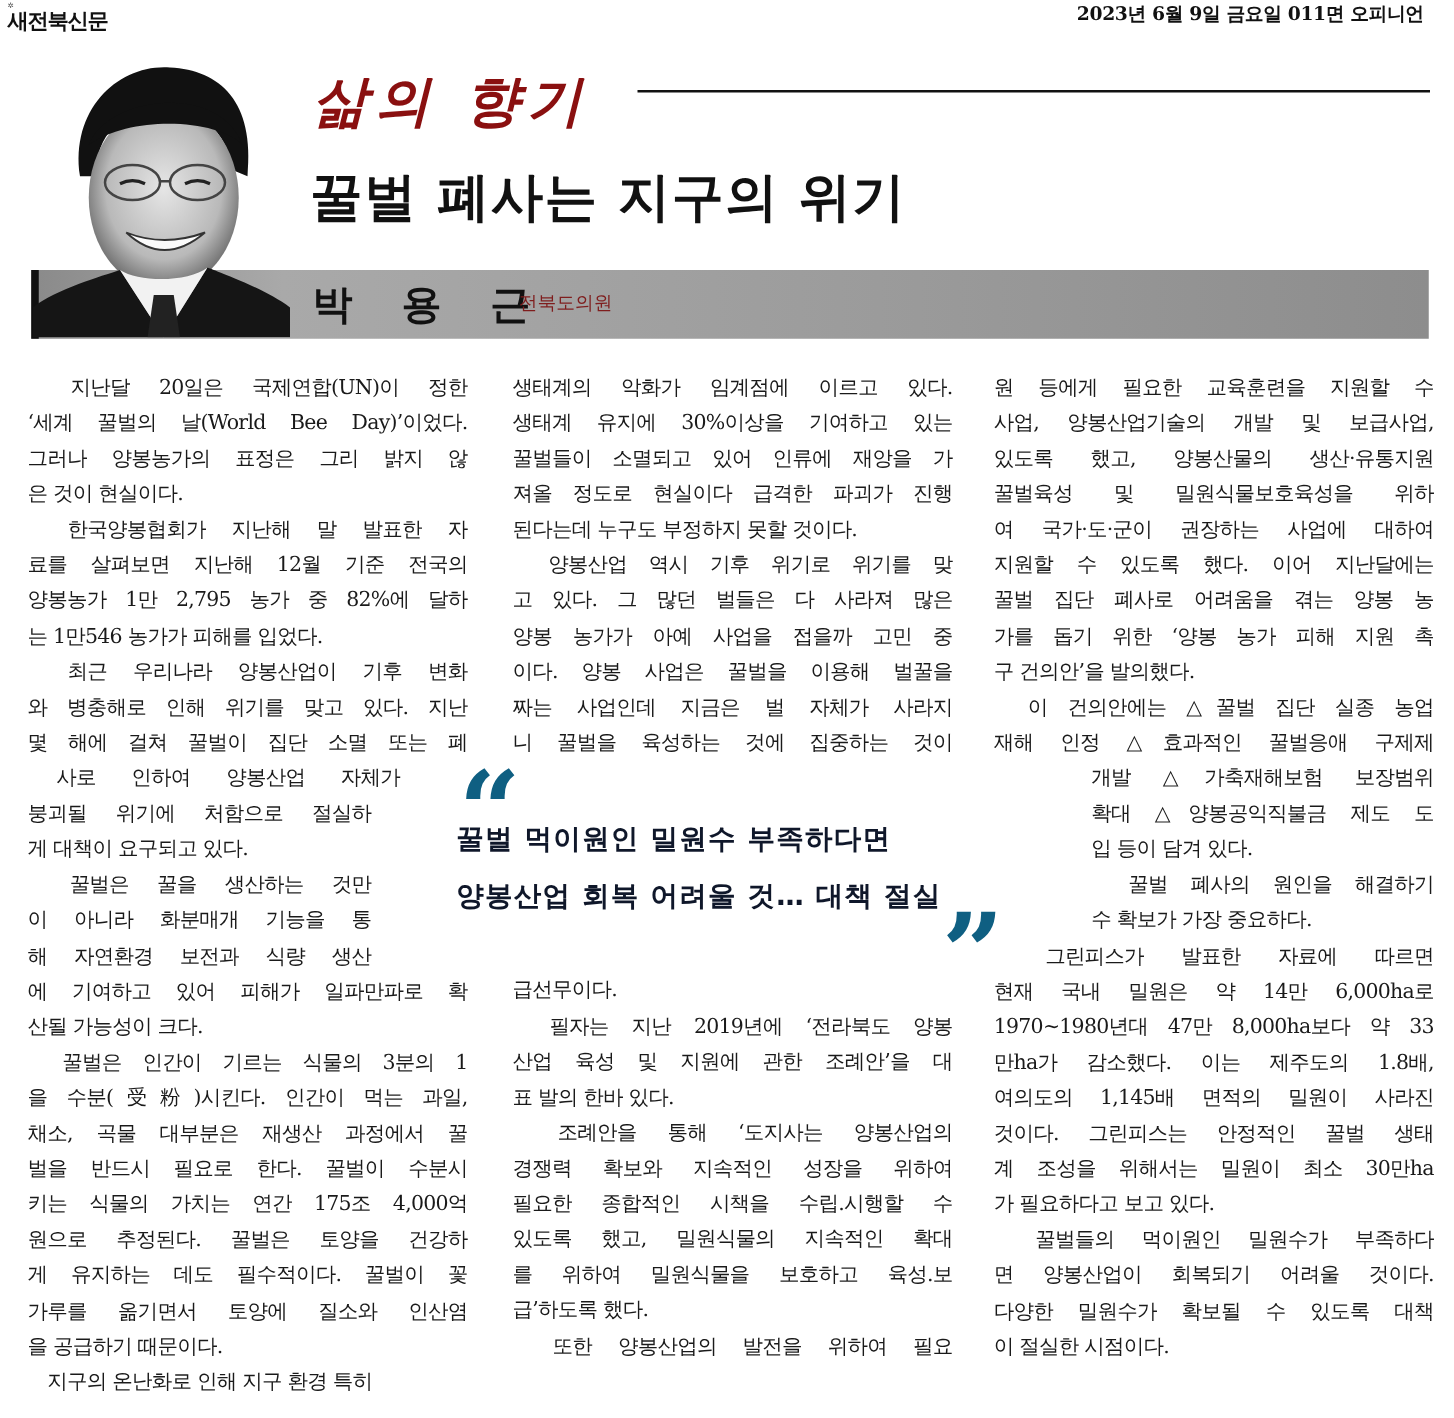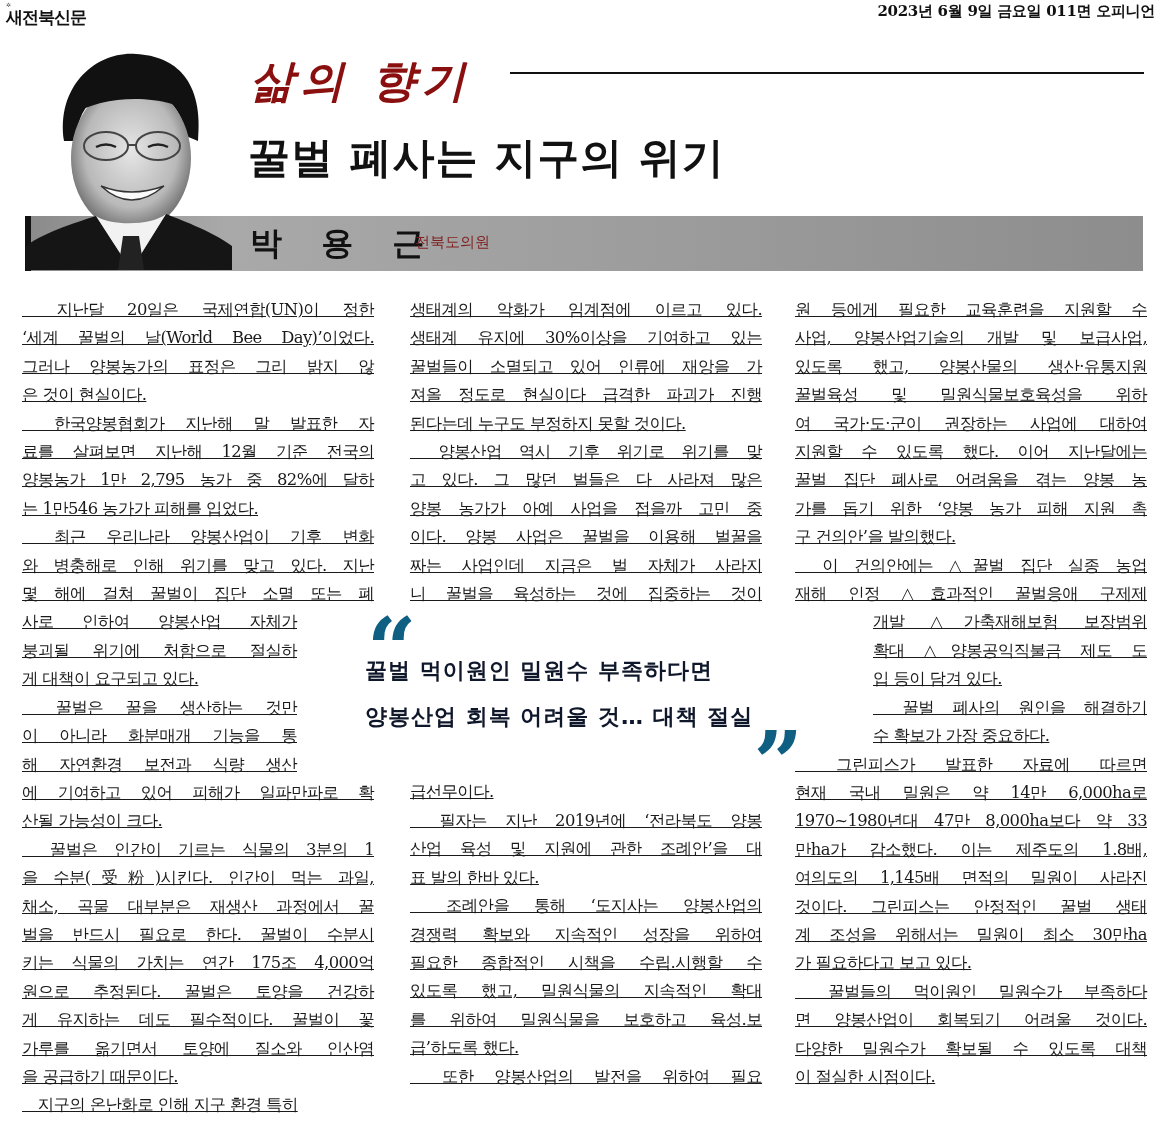--- a/index.html
+++ b/index.html
@@ -2,37 +2,37 @@
 <html><head>
 <meta charset="utf-8">
 <style>
   html, body { margin: 0; padding: 0; background: #ffffff; }
   body { width: 1163px; height: 1134px; position: relative; overflow: hidden;
          font-family: "DejaVu Serif", "Liberation Serif", serif; color: #1a1a1a; }
   .masthead { position: absolute; left: 6px; top: 2px; }
   .logo-mark { font-size: 6px; color: #555; font-family: "DejaVu Sans", sans-serif; line-height: 6px; }
   .logo { font-family: "DejaVu Sans", sans-serif; font-weight: bold; font-size: 17px;
           letter-spacing: -1px; color: #111; line-height: 18px; }
-  .dateline { position: absolute; right: 8px; top: 2px; font-family: "DejaVu Serif", serif;
+  .dateline { position: absolute; right: 24px; top: 2px; font-family: "DejaVu Serif", serif;
               font-weight: bold; font-size: 15px; letter-spacing: -0.3px; color: #111; }
   .photo { position: absolute; left: 26px; top: 46px; width: 206px; height: 224px; overflow: hidden; }
   .band { position: absolute; left: 25px; top: 216px; width: 1118px; height: 55px;
           background: linear-gradient(90deg, #8a8a8a 0%, #a9a9a9 18%, #9d9d9d 55%, #8d8d8d 100%); }
   .band-left { position: absolute; left: 0; top: 0; width: 6px; height: 55px; background: #111; }
   .section-title { position: absolute; left: 250px; top: 52px; font-family: "DejaVu Serif", serif;
                    font-size: 44px; font-weight: bold; font-style: italic; color: #8a1010;
                    letter-spacing: 6px; }
   .title-rule { position: absolute; left: 510px; top: 72px; width: 634px; height: 2px; background: #111; }
   .headline { position: absolute; left: 248px; top: 130px; font-family: "DejaVu Sans", sans-serif;
               font-size: 42px; font-weight: bold; color: #111; letter-spacing: 1px; }
   .author { position: absolute; left: 250px; top: 222px; font-family: "DejaVu Sans", sans-serif;
             font-size: 32px; font-weight: bold; color: #111; letter-spacing: 14px; }
   .author-role { position: absolute; left: 415px; top: 233px; font-family: "DejaVu Sans", sans-serif;
                  font-size: 15px; color: #7f1d1d; }
-  .col { position: absolute; font-size: 16.4px; line-height: 28.4px; color: #1a1a1a; letter-spacing: -0.6px; text-decoration: underline; }
+  .col { position: absolute; font-size: 16.4px; line-height: 28.4px; color: #1a1a1a; letter-spacing: -0.6px; }
   .col .line { display: block; white-space: nowrap; text-align-last: justify; text-align: justify; }
   .col .line.last { text-align-last: left; }
   .c1 { left: 22px; top: 296px; width: 352px; }
   .c2 { left: 410px; top: 296px; width: 352px; }
   .c3 { left: 795px; top: 296px; width: 352px; }
   .pull { position: absolute; left: 365px; top: 610px; width: 440px; height: 160px; background: #fff; }
   .q-open, .q-close { position: absolute; font-family: "DejaVu Serif", serif; font-weight: bold;
                       color: #0f5f82; font-size: 86px; line-height: 86px; }
   .q-open { left: 2px; top: -4px; }
   .q-close { right: 2px; top: 110px; }
@@ -101,21 +101,21 @@
     <span class="line">‘세계 꿀벌의 날(World Bee Day)’이었다.</span>
     <span class="line">그러나 양봉농가의 표정은 그리 밝지 않</span>
     <span class="line last">은 것이 현실이다.</span>
     <span class="line">　한국양봉협회가 지난해 말 발표한 자</span>
     <span class="line">료를 살펴보면 지난해 12월 기준 전국의</span>
     <span class="line">양봉농가 1만 2,795 농가 중 82%에 달하</span>
     <span class="line last">는 1만546 농가가 피해를 입었다.</span>
     <span class="line">　최근 우리나라 양봉산업이 기후 변화</span>
     <span class="line">와 병충해로 인해 위기를 맞고 있다. 지난</span>
     <span class="line">몇 해에 걸쳐 꿀벌이 집단 소멸 또는 폐</span>
-    <span class="line" style="width: 275px;">사로 인하여 양봉산업 자체가</span>
+    <span class="line" style="width: 275px; margin-left: 23px;">사로 인하여 양봉산업 자체가</span>
     <span class="line" style="width: 275px;">붕괴될 위기에 처함으로 절실하</span>
     <span class="line last" style="width: 275px;">게 대책이 요구되고 있다.</span>
     <span class="line" style="width: 275px;">　꿀벌은 꿀을 생산하는 것만</span>
     <span class="line" style="width: 275px;">이 아니라 화분매개 기능을 통</span>
     <span class="line" style="width: 275px;">해 자연환경 보전과 식량 생산</span>
     <span class="line">에 기여하고 있어 피해가 일파만파로 확</span>
     <span class="line last">산될 가능성이 크다.</span>
     <span class="line">　꿀벌은 인간이 기르는 식물의 3분의 1</span>
     <span class="line">을 수분(受粉)시킨다. 인간이 먹는 과일,</span>
     <span class="line">채소, 곡물 대부분은 재생산 과정에서 꿀</span>

